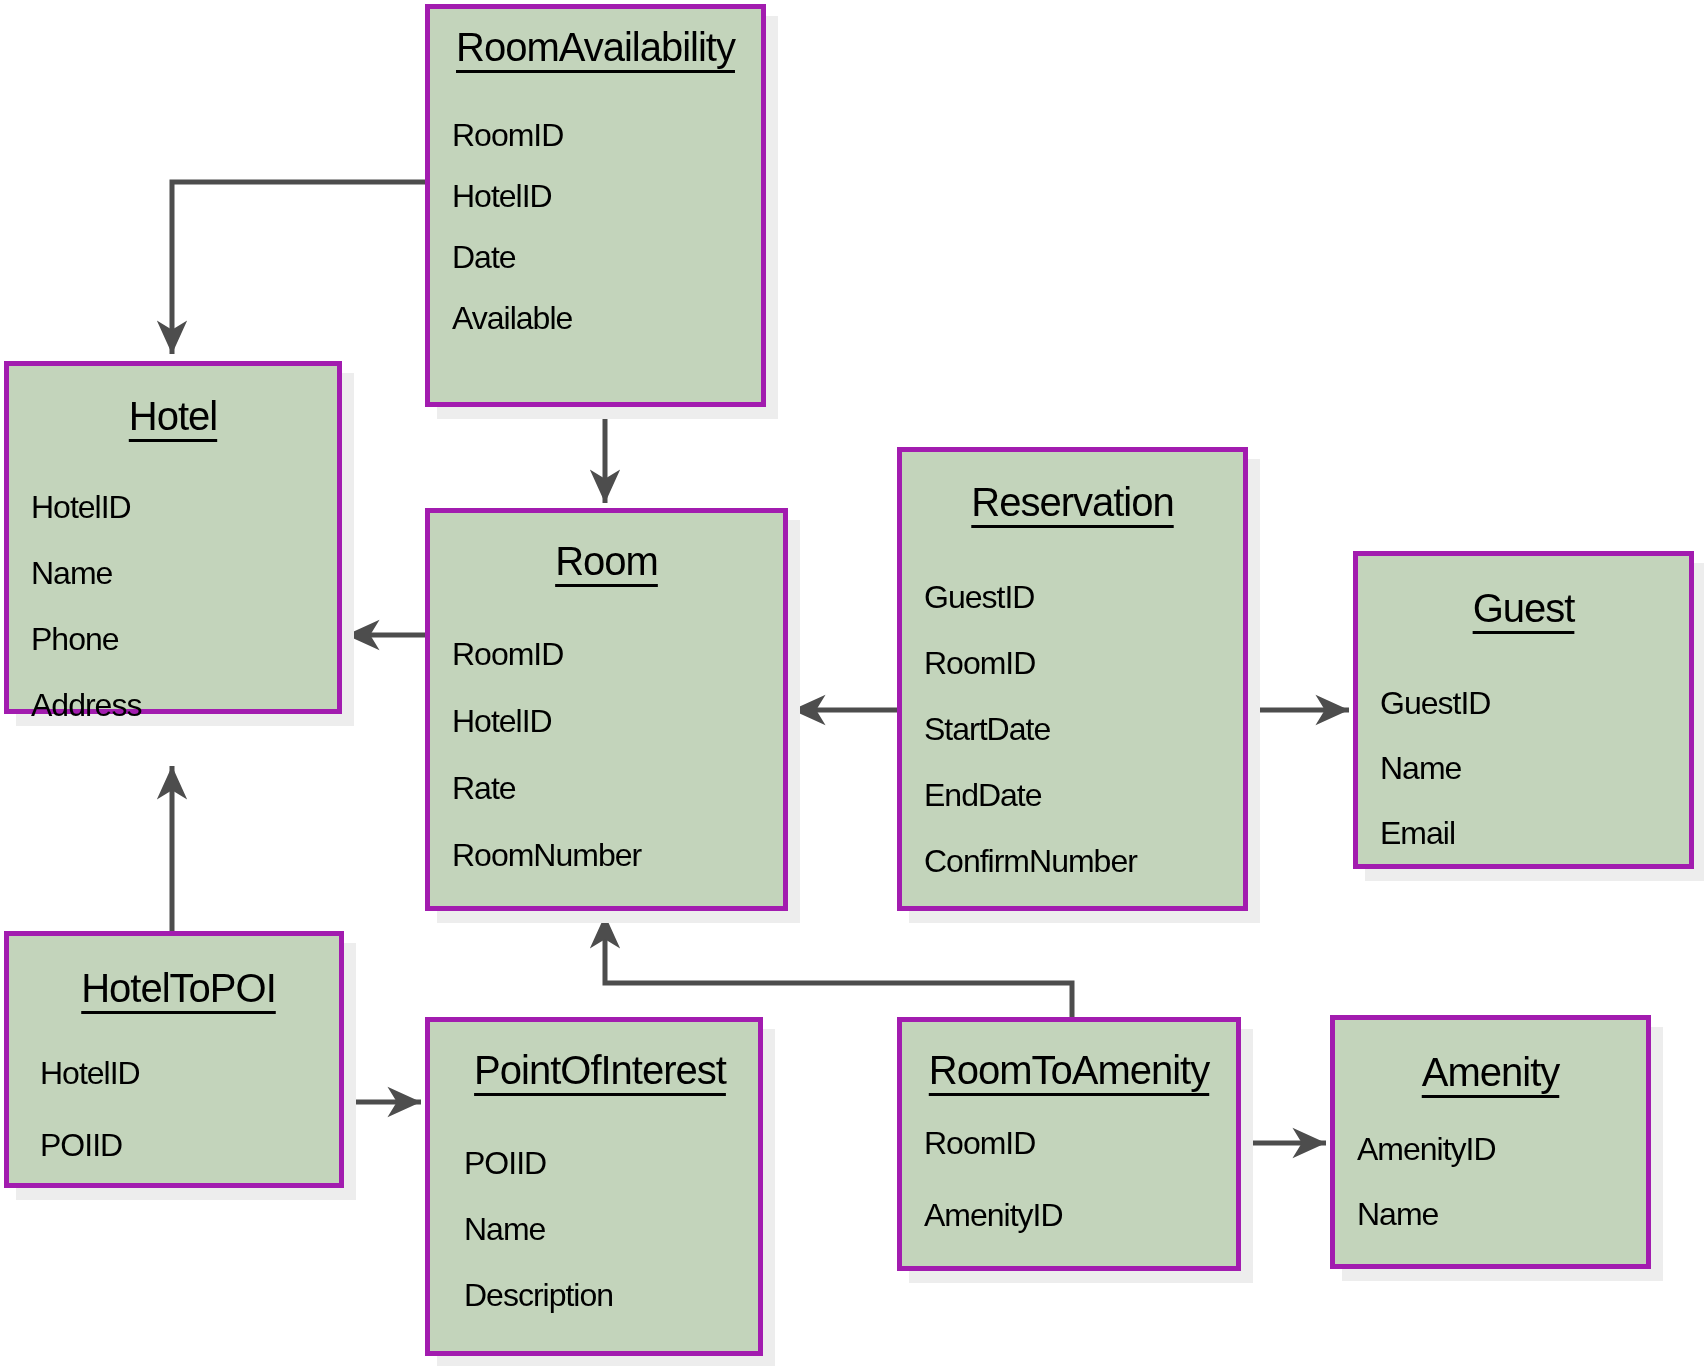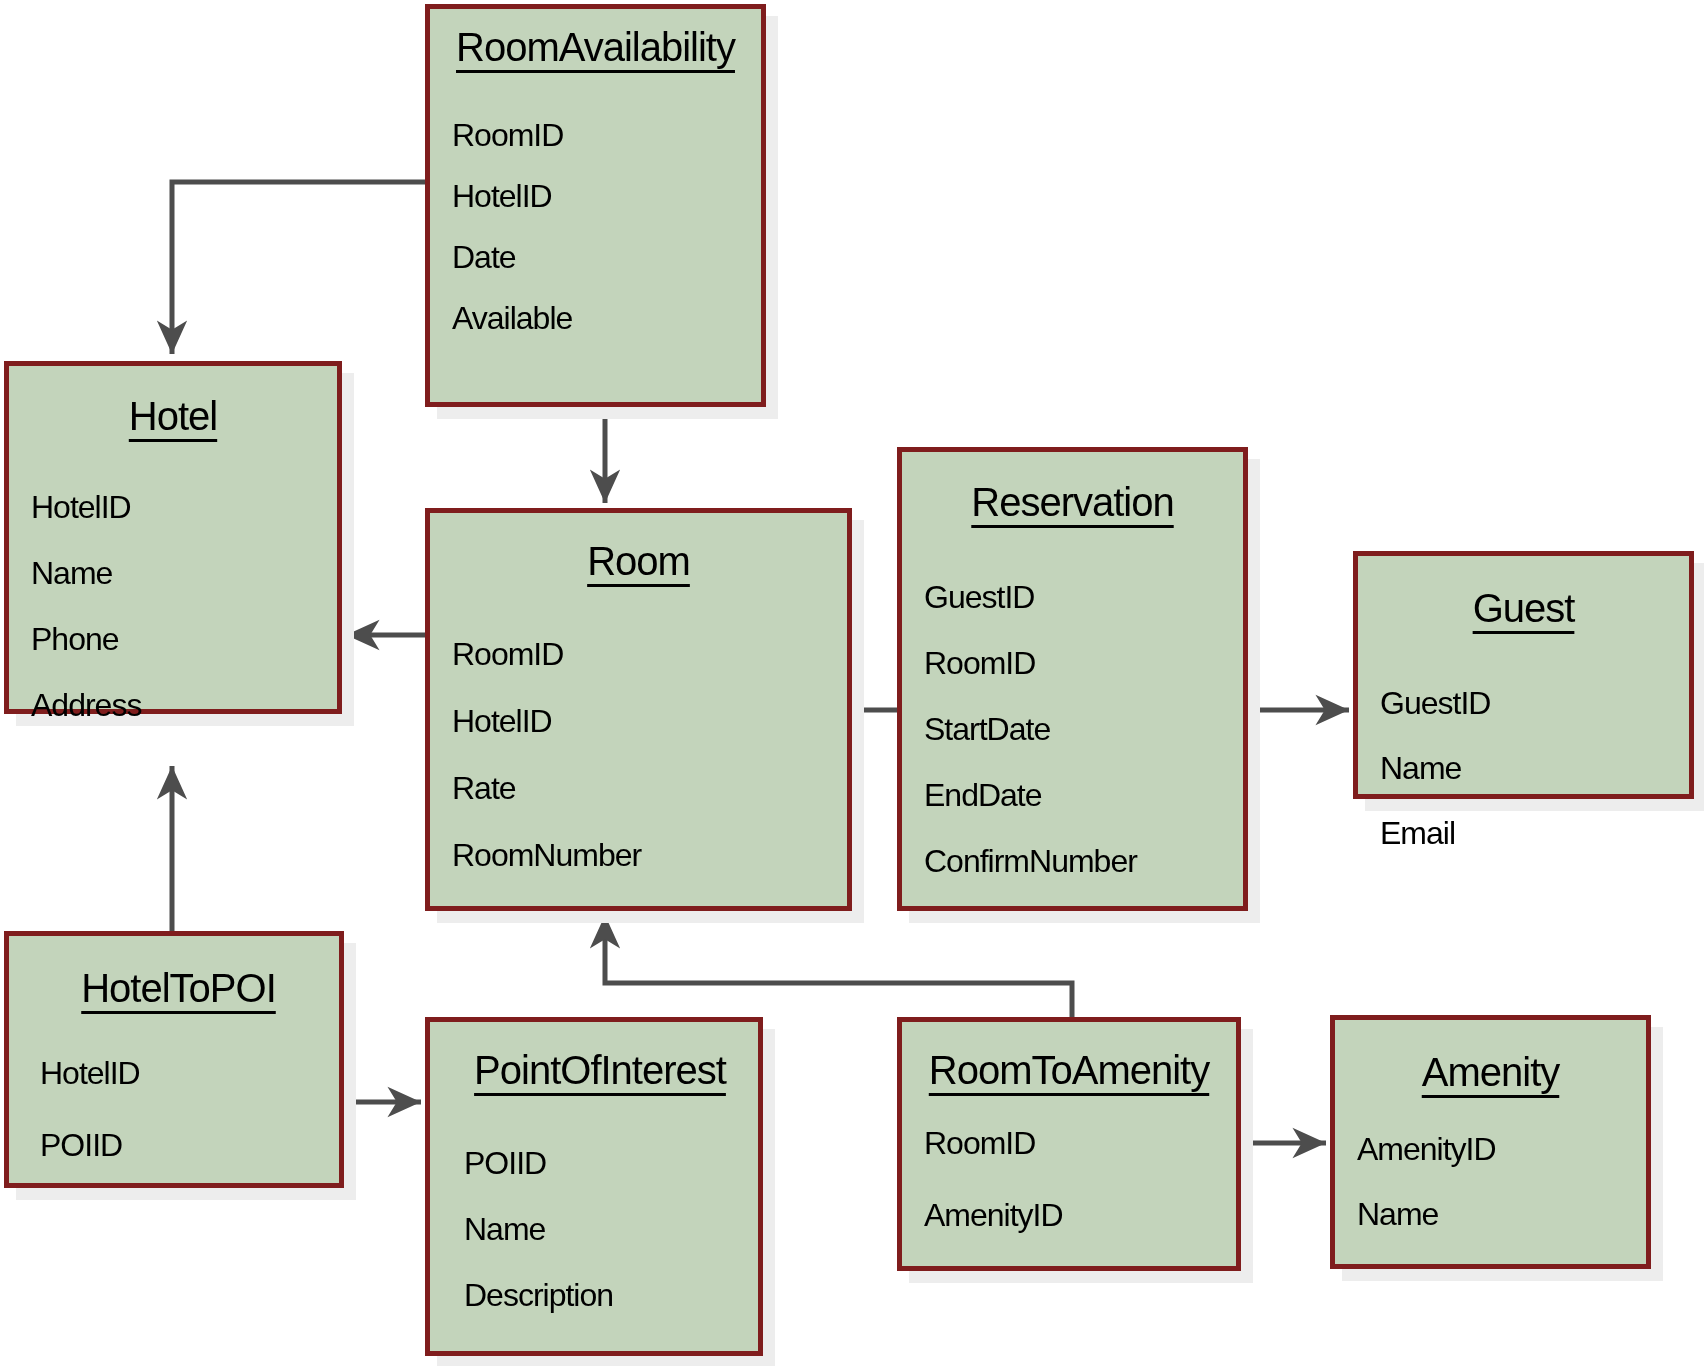--- a/index.html
+++ b/index.html
@@ -8,21 +8,21 @@
     width: 1704px;
     height: 1366px;
     background: #ffffff;
     font-family: "Liberation Sans", sans-serif;
     overflow: hidden;
   }
   .entity {
     position: absolute;
     box-sizing: border-box;
     background: #c3d4bb;
-    border: 5px solid #7f1d1d;
+    border: 5px solid #a21caf;
     box-shadow: 12px 12px 0 #ededed;
     color: #000;
   }
   .entity .title {
     display: block;
     margin-top: var(--tm, 20px);
     font-size: 40px;
     line-height: 40px;
     text-align: center;
     text-decoration: underline;
@@ -83,42 +83,42 @@
   <div class="entity" style="left:4px; top:361px; width:338px; height:353px; --tm:30px; --fm:38px; --lh:66px;">
     <div class="title">Hotel</div>
     <div class="fields">
         <div class="field">HotelID</div>
         <div class="field">Name</div>
         <div class="field">Phone</div>
         <div class="field">Address</div>
       </div>
   </div>
 
-  <div class="entity" style="left:425px; top:508px; width:427px; height:403px; --tm:28px; --fm:40px; --lh:67px;">
+  <div class="entity" style="left:425px; top:508px; width:363px; height:403px; --tm:28px; --fm:40px; --lh:67px;">
     <div class="title">Room</div>
     <div class="fields">
         <div class="field">RoomID</div>
         <div class="field">HotelID</div>
         <div class="field">Rate</div>
         <div class="field">RoomNumber</div>
       </div>
   </div>
 
   <div class="entity" style="left:897px; top:447px; width:351px; height:464px; --tm:30px; --fm:42px; --lh:66px;">
     <div class="title">Reservation</div>
     <div class="fields">
         <div class="field">GuestID</div>
         <div class="field">RoomID</div>
         <div class="field">StartDate</div>
         <div class="field">EndDate</div>
         <div class="field">ConfirmNumber</div>
       </div>
   </div>
 
-  <div class="entity" style="left:1353px; top:551px; width:341px; height:248px; --tm:32px; --fm:43px; --lh:65px;">
+  <div class="entity" style="left:1353px; top:551px; width:341px; height:318px; --tm:32px; --fm:43px; --lh:65px;">
     <div class="title">Guest</div>
     <div class="fields">
         <div class="field">GuestID</div>
         <div class="field">Name</div>
         <div class="field">Email</div>
       </div>
   </div>
 
   <div class="entity" style="left:4px; top:931px; width:340px; height:257px;padding-left:9px; --tm:32px; --fm:29px; --lh:72px;">
     <div class="title">HotelToPOI</div>

